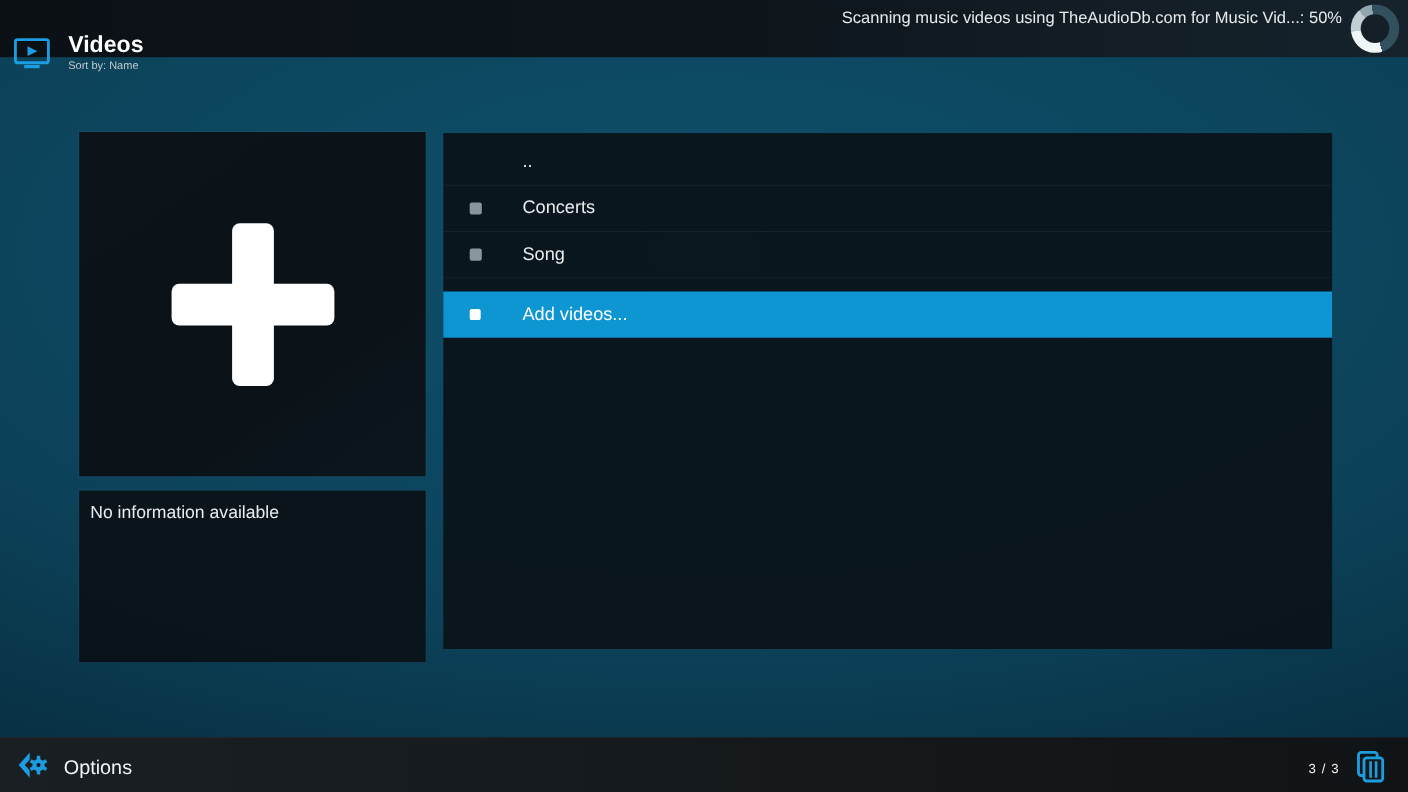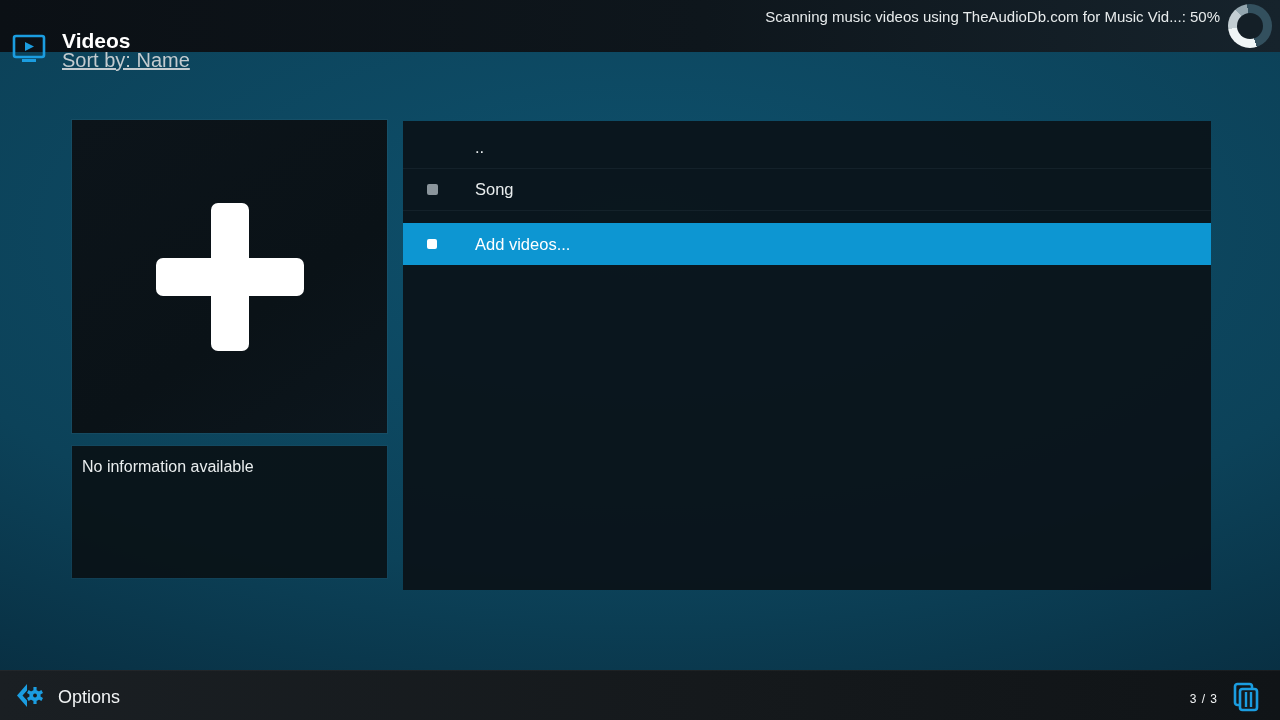--- a/index.html
+++ b/index.html
@@ -9,40 +9,40 @@
     background: radial-gradient(140% 115% at 50% 32%, #0e506c 0%, #0c4259 42%, #07293b 72%, #031620 100%);
     color:#eef1f2;
   }
   
   .topbar{
     position:absolute;left:0;top:0;width:1280px;height:52px;
     background:linear-gradient(90deg,#0b1015 0%,#0e161c 55%,#16232c 100%);
   }
   .topbar-left{position:absolute;left:12px;top:10px;display:flex;align-items:flex-start;gap:16px;margin-top:20px;}
   .page-title{font-size:21px;font-weight:bold;color:#ffffff;line-height:22px;}
-  .page-subtitle{font-size:20px;color:#c3cbcf;line-height:17px;text-decoration:underline;}
+  .page-subtitle{font-size:10px;color:#c3cbcf;line-height:17px;}
   .topbar-right{position:absolute;right:60px;top:7px;text-align:right;}
   .scan-line1{font-size:15px;color:#e7ebec;line-height:19px;}
   .scan-line2{font-size:15px;color:#80909a;line-height:18px;}
   .spinner{
     position:absolute;right:8px;top:4px;width:44px;height:44px;border-radius:50%;
     background:conic-gradient(from 0deg, #33505e 8deg 162deg, #f0f6f7 162deg 262deg, #c3ced3 262deg 318deg, #93a6af 318deg 352deg, #33505e 352deg);
   }
   .spinner-hole{position:absolute;left:9px;top:9px;width:26px;height:26px;border-radius:50%;background:#141f27;}
   
   .thumb-box{
     position:absolute;left:72px;top:120px;width:315px;height:313px;
     background:linear-gradient(145deg,#0c141a 0%,#0a1217 60%,#0c161d 100%);
     box-shadow:0 0 0 1px rgba(90,130,150,0.12);
   }
   .plus-icon{position:absolute;left:50%;top:50%;width:148px;height:148px;transform:translate(-50%,-50%);}
   .plus-icon:before{content:"";position:absolute;left:0;top:55px;width:148px;height:38px;background:#fff;border-radius:7px;}
   .plus-icon:after{content:"";position:absolute;left:55px;top:0;width:38px;height:148px;background:#fff;border-radius:7px;}
   .info-box{
-    position:absolute;left:72px;top:446px;width:315px;height:132px;
+    position:absolute;left:72px;top:446px;width:315px;height:156px;
     background:rgba(10,17,22,0.92);
     box-shadow:0 0 0 1px rgba(90,130,150,0.08);
   }
   .info-text{font-size:16px;color:#e9edee;padding:12px 10px;}
   
   .list-panel{
     position:absolute;left:403px;top:121px;width:808px;height:469px;
     background:rgba(10,17,22,0.90);
     padding-top:6px;box-sizing:border-box;
   }
@@ -102,20 +102,24 @@
 <div class="info-box">
   <div class="info-text">No information available</div>
 </div>
 
 <div class="list-panel">
   <div class="list-row">
     <span class="row-label">..</span>
   </div>
   <div class="list-row">
     <span class="row-bullet"></span>
+    <span class="row-label">Concerts</span>
+  </div>
+  <div class="list-row">
+    <span class="row-bullet"></span>
     <span class="row-label">Song</span>
   </div>
   <div class="list-row selected">
     <span class="row-bullet"></span>
     <span class="row-label">Add videos...</span>
   </div>
 </div>
 
 <div class="footer">
   <div class="options-btn">

